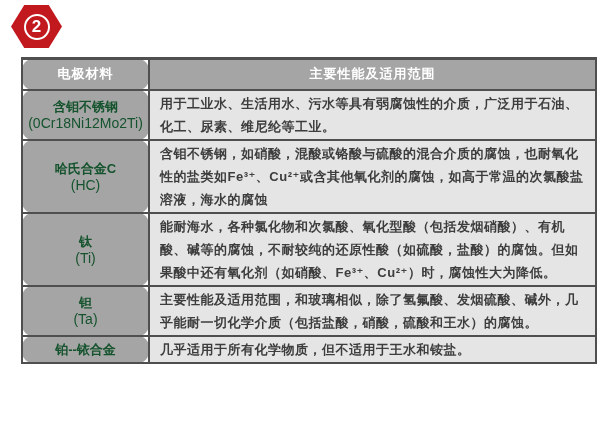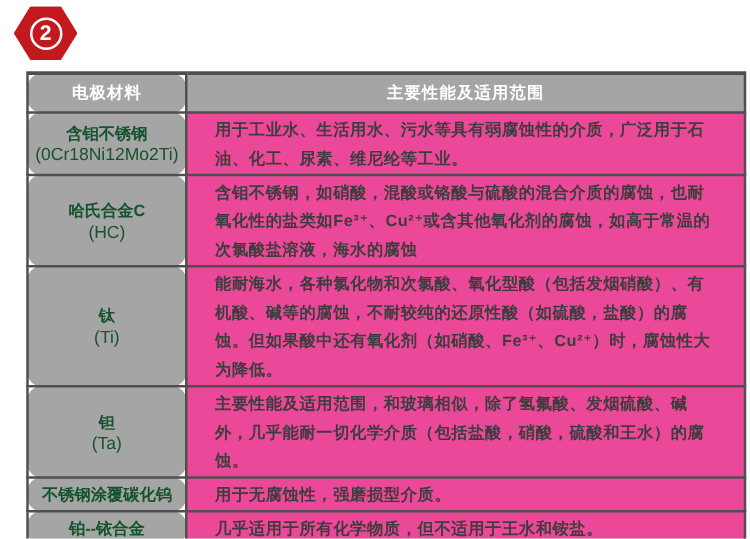--- a/index.html
+++ b/index.html
@@ -115,26 +115,26 @@
     font-size:13px;
     font-weight:bold;
     line-height:17px;
   }
   .mat-sub{
     font-size:14px;
     font-weight:normal;
     line-height:16px;
   }
   td.desc{
-    background:#ec4899;
+    background:#e5e5e5;
     color:var(--desc-text);
     font-size:13px;
     font-weight:600;
     line-height:23px;
-    padding:1px 22px;
+    padding:1px 10px;
     vertical-align:middle;
     letter-spacing:0.5px;
   }
 </style>
 </head>
 <body>
 
 <div class="page">
 
   <div class="header">
@@ -178,26 +178,20 @@
         </tr>
         <tr>
           <td class="mat">
             <div class="mat-name">钽</div>
             <div class="mat-sub">(Ta)</div>
           </td>
           <td class="desc">主要性能及适用范围，和玻璃相似，除了氢氟酸、发烟硫酸、碱外，几乎能耐一切化学介质（包括盐酸，硝酸，硫酸和王水）的腐蚀。</td>
         </tr>
         <tr>
           <td class="mat">
-            <div class="mat-name">不锈钢涂覆碳化钨</div>
-          </td>
-          <td class="desc">用于无腐蚀性，强磨损型介质。</td>
-        </tr>
-        <tr>
-          <td class="mat">
             <div class="mat-name">铂--铱合金</div>
           </td>
           <td class="desc">几乎适用于所有化学物质，但不适用于王水和铵盐。</td>
         </tr>
       </tbody>
   </table>
 
 </div>
 
 </body></html>

